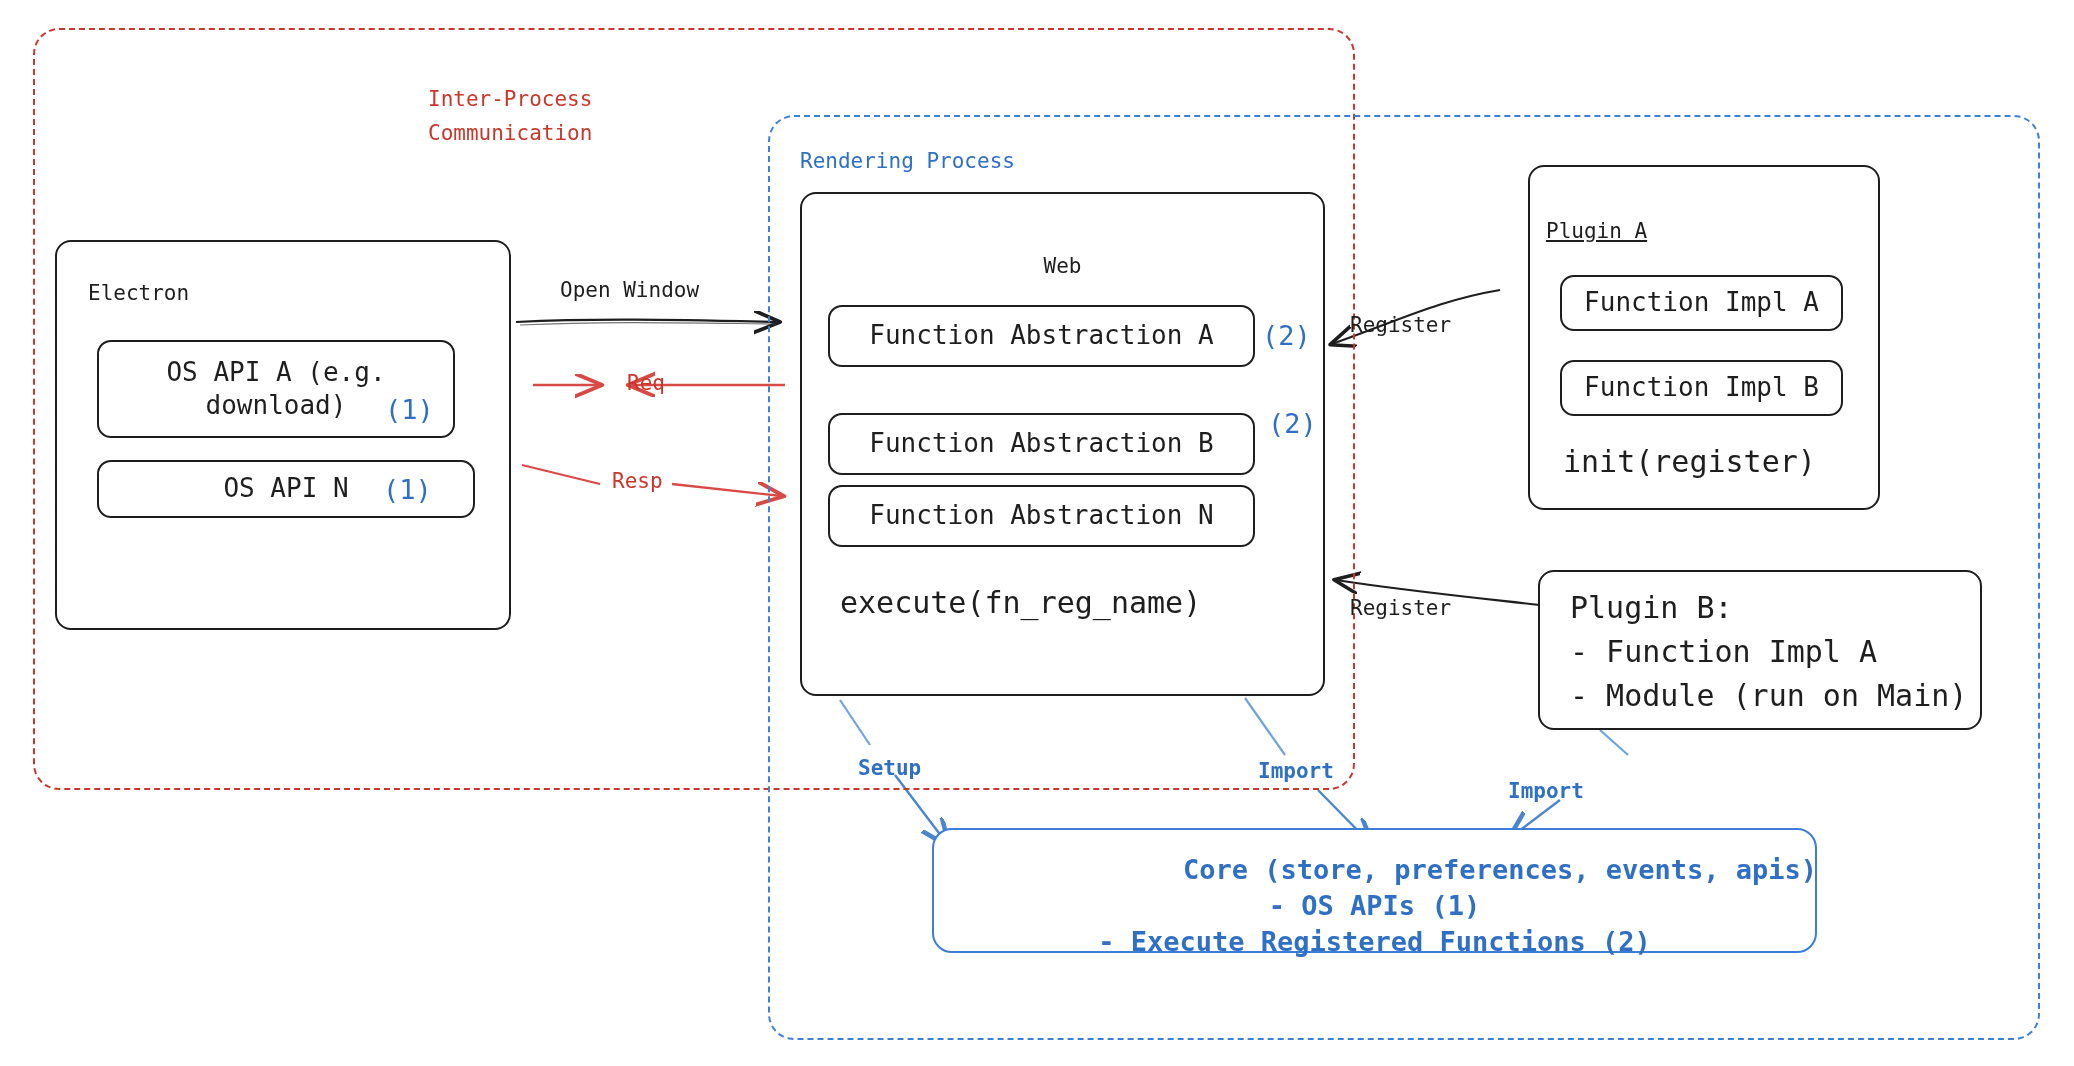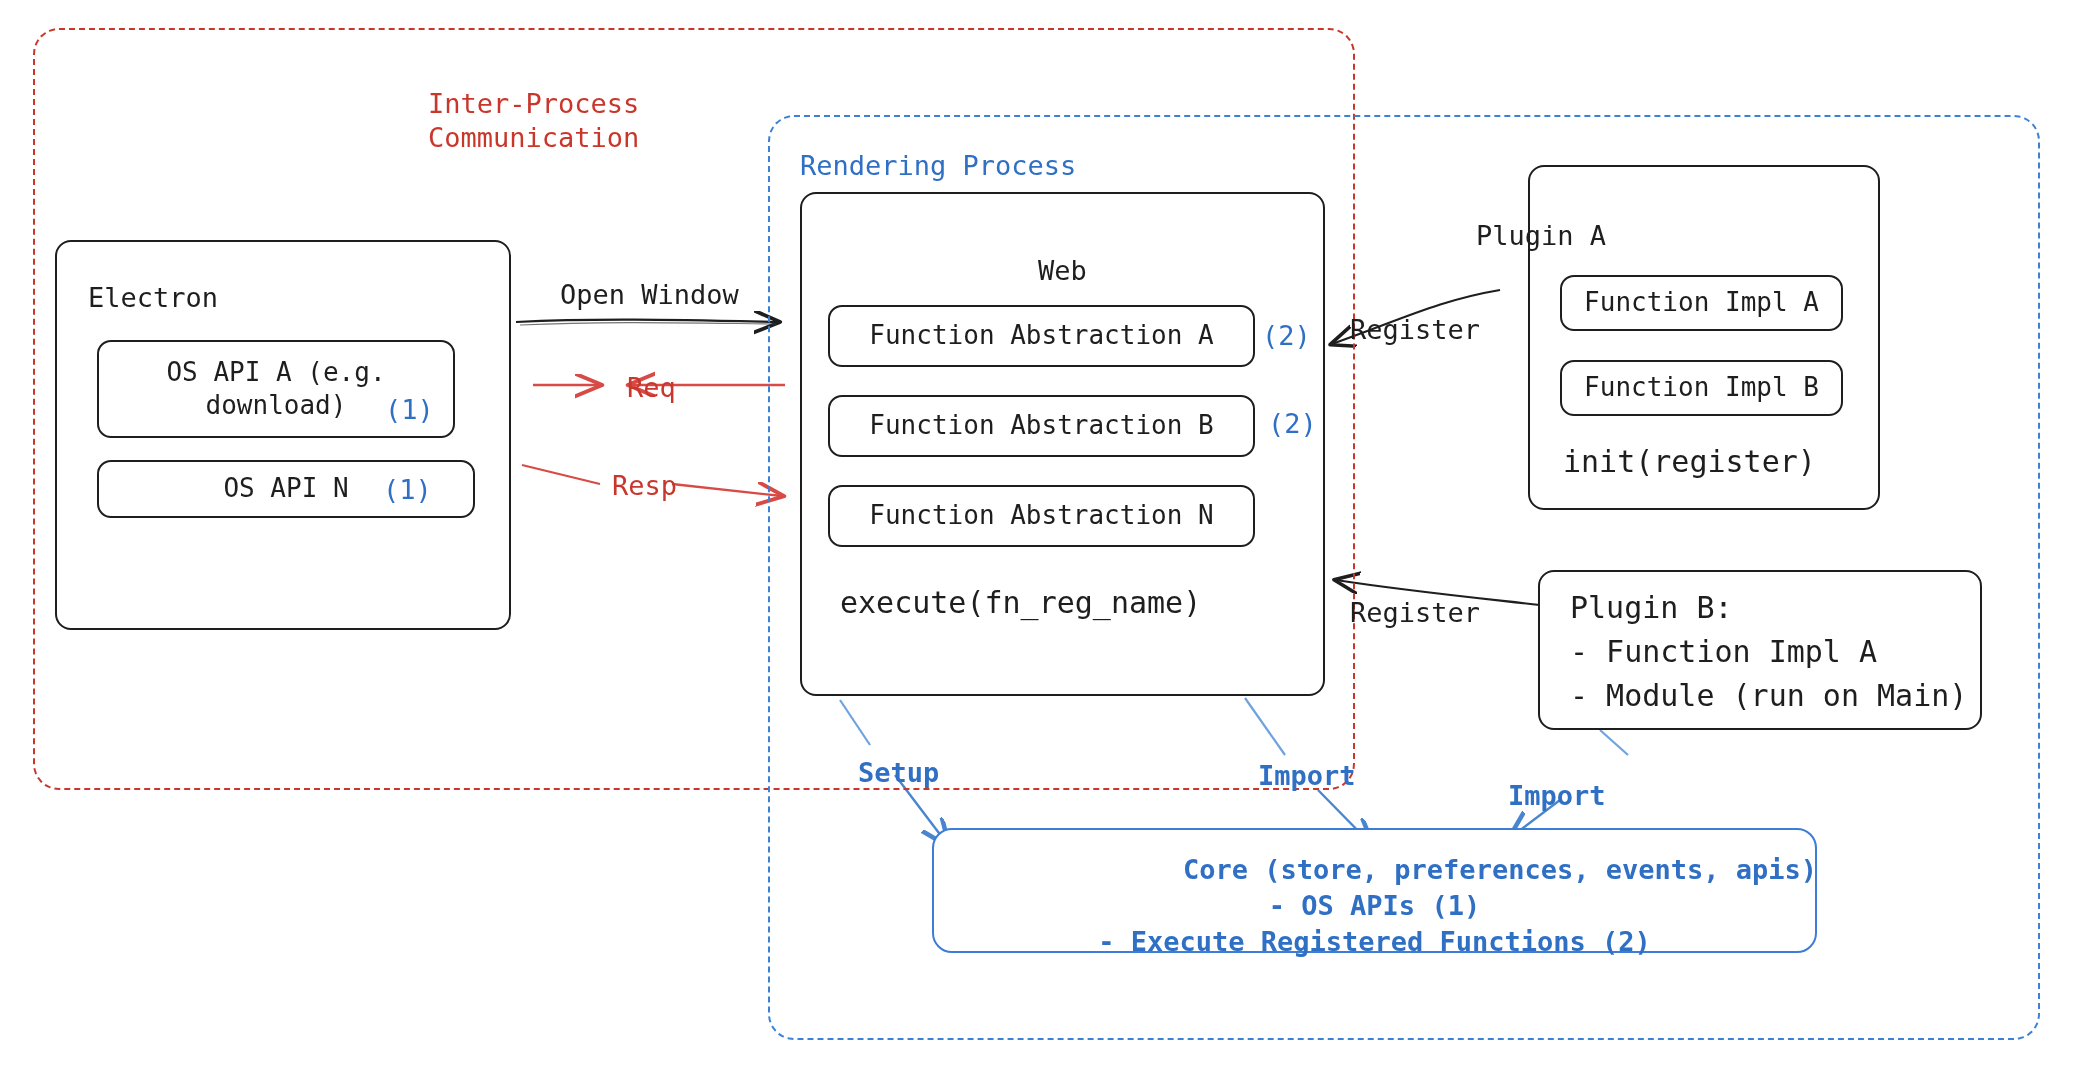--- a/index.html
+++ b/index.html
@@ -55,21 +55,21 @@
   .t {
     position: absolute;
     white-space: pre;
     line-height: 1.30;
   }
   .t-blk { color: #1e1e1e; }
   .t-red { color: #c9372c; }
   .t-blue { color: #2f6fc4; }
   .t-blue-bold { color: #2f6fc4; font-weight: 700; }
 
-  .fs-head { font-size: 27px; }
+  .fs-head { font-size: 21px; }
   .fs-body { font-size: 30px; }
   .fs-core { font-size: 27px; font-weight: 700; }
 
   .center-x {
     text-align: center;
     left: 0; right: 0;
   }
 
   
   .boxlabel {
@@ -183,36 +183,36 @@
   <div class="t t-red fs-head" style="left:612px; top:468px;">Resp</div>
 
   <div class="abs solid-box" style="left:800px; top:192px; width:525px; height:504px;"></div>
   <div class="t t-blk fs-head center-x" style="top:253px; left:800px; width:525px;">Web</div>
 
   <div class="abs solid-box sub" style="left:828px; top:305px; width:427px; height:62px;padding-left:24px;">
     <div class="boxlabel">Function Abstraction A</div>
   </div>
   <div class="marker" style="left:1262px; top:320px;">(2)</div>
 
-  <div class="abs solid-box sub" style="left:828px; top:395px; width:427px; height:62px;">
+  <div class="abs solid-box sub" style="left:828px; top:413px; width:427px; height:62px;">
     <div class="boxlabel">Function Abstraction B</div>
   </div>
   <div class="marker" style="left:1268px; top:408px;">(2)</div>
 
   <div class="abs solid-box sub" style="left:828px; top:485px; width:427px; height:62px;">
     <div class="boxlabel">Function Abstraction N</div>
   </div>
 
   <div class="t t-blk fs-body" style="left:840px; top:583px;">execute(fn_reg_name)</div>
 
   <div class="t t-blk fs-head" style="left:1350px; top:312px;">Register</div>
   <div class="t t-blk fs-head" style="left:1350px; top:595px;">Register</div>
 
   <div class="abs solid-box" style="left:1528px; top:165px; width:352px; height:345px;"></div>
-  <div class="t t-blk fs-head" style="left:1476px; top:218px;">Plugin A</div>
+  <div class="t t-blk fs-head" style="left:1546px; top:218px;text-decoration:underline;">Plugin A</div>
 
   <div class="abs solid-box sub" style="left:1560px; top:360px; width:283px; height:56px;">
     <div class="boxlabel">Function Impl B</div>
   </div>
 
   <div class="abs solid-box sub" style="left:1560px; top:275px; width:283px; height:56px;">
     <div class="boxlabel">Function Impl A</div>
   </div>
 
   <div class="t t-blk fs-body" style="left:1563px; top:442px;">init(register)</div>

